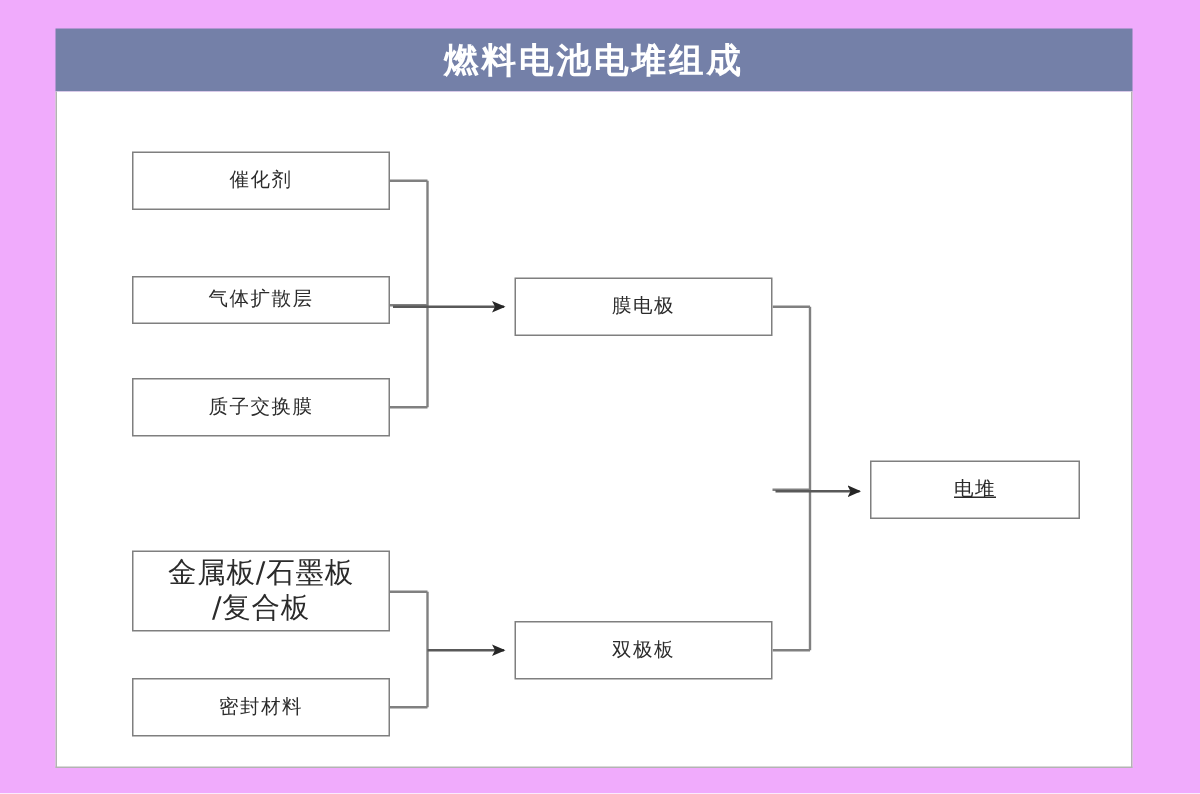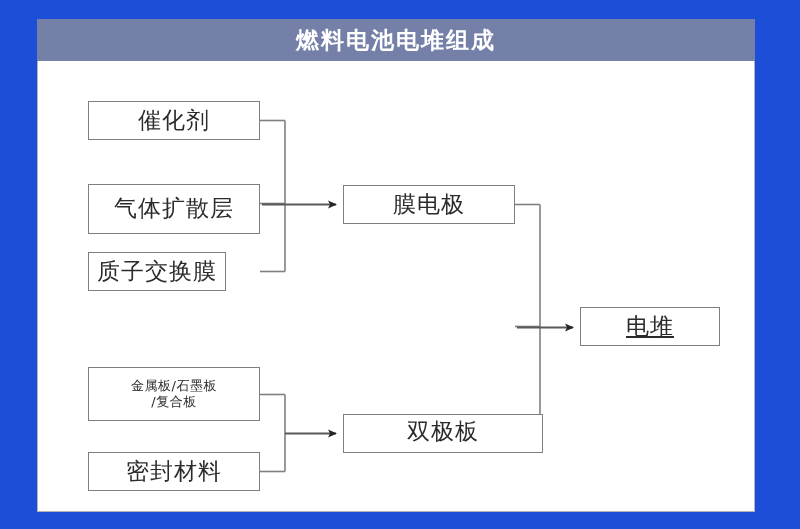--- a/index.html
+++ b/index.html
@@ -8,21 +8,21 @@
     padding: 0;
     background: #ffffff;
   }
   body {
     font-family: "Liberation Sans", "DejaVu Sans", sans-serif;
   }
   #screenshot {
     position: relative;
     width: 800px;
     height: 529px;
-    background: #1d4ed8;
+    background: #f0abfc;
     overflow: hidden;
   }
 
   
   .title-bar {
     position: absolute;
     left: 37px;
     top: 19px;
     width: 718px;
     height: 42px;
@@ -73,27 +73,27 @@
     position: absolute;
     box-sizing: border-box;
     border: 1.5px solid #7f7f7f;
     background: #ffffff;
     display: flex;
     align-items: center;
     justify-content: center;
     text-align: center;
     color: #2b2b2b;
     font-family: "DejaVu Sans", "Liberation Sans", sans-serif;
-    font-size: 23px;
+    font-size: 13px;
     line-height: 1.18;
     letter-spacing: 1px;
     white-space: pre-line;
   }
   .node.two-line {
-    font-size: 13px;
+    font-size: 19px;
     letter-spacing: 0.5px;
     line-height: 1.22;
   }
 </style>
 </head>
 <body>
 
 <div id="screenshot">
 
   <div class="title-bar">
@@ -144,29 +144,29 @@
 
         <path d="M540,204.5 L540,433.5"></path>
       </g>
 
       <path d="M517,327.5 L573,327.5" stroke="#595959" stroke-width="1.8" fill="none" marker-end="url(#arrowhead)"></path>
     </svg>
   </div>
 
   <div class="node" style="left:88px;  top:101px; width:172px; height:39px;">催化剂</div>
 
-  <div class="node" style="left:88px;  top:184px; width:172px; height:50px;">气体扩散层</div>
+  <div class="node" style="left:88px;  top:184px; width:172px; height:32px;">气体扩散层</div>
 
-  <div class="node" style="left:88px;  top:252px; width:138px; height:39px;">质子交换膜</div>
+  <div class="node" style="left:88px;  top:252px; width:172px; height:39px;">质子交换膜</div>
 
   <div class="node two-line" style="left:88px;  top:367px; width:172px; height:54px;">金属板/石墨板
 /复合板</div>
 
   <div class="node" style="left:88px;  top:452px; width:172px; height:39px;">密封材料</div>
 
   <div class="node" style="left:343px; top:185px; width:172px; height:39px;">膜电极</div>
 
 
-  <div class="node" style="left:343px; top:414px; width:200px; height:39px;font-family:Liberation Mono, monospace;">双极板</div>
+  <div class="node" style="left:343px; top:414px; width:172px; height:39px;">双极板</div>
 
   <div class="node" style="left:580px; top:307px; width:140px; height:39px;text-decoration:underline;">电堆</div>
 
 </div>
 
 </body></html>

